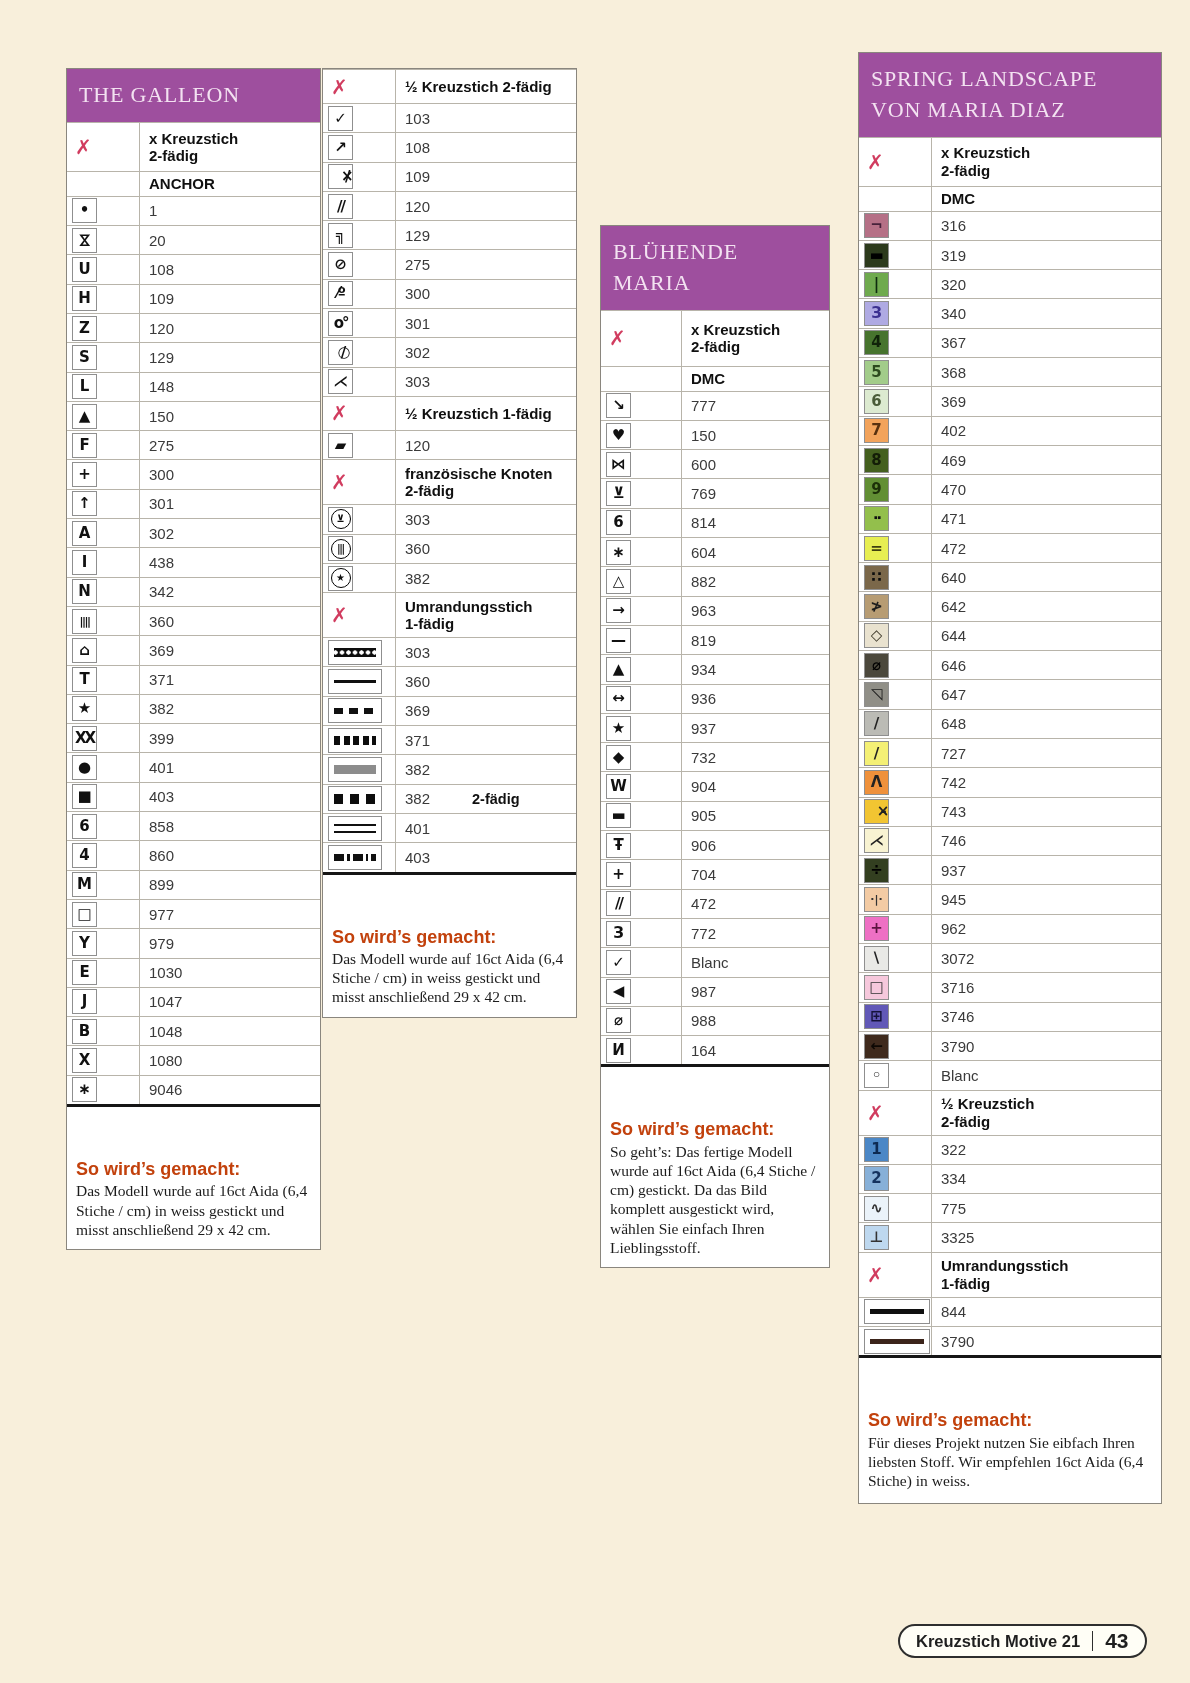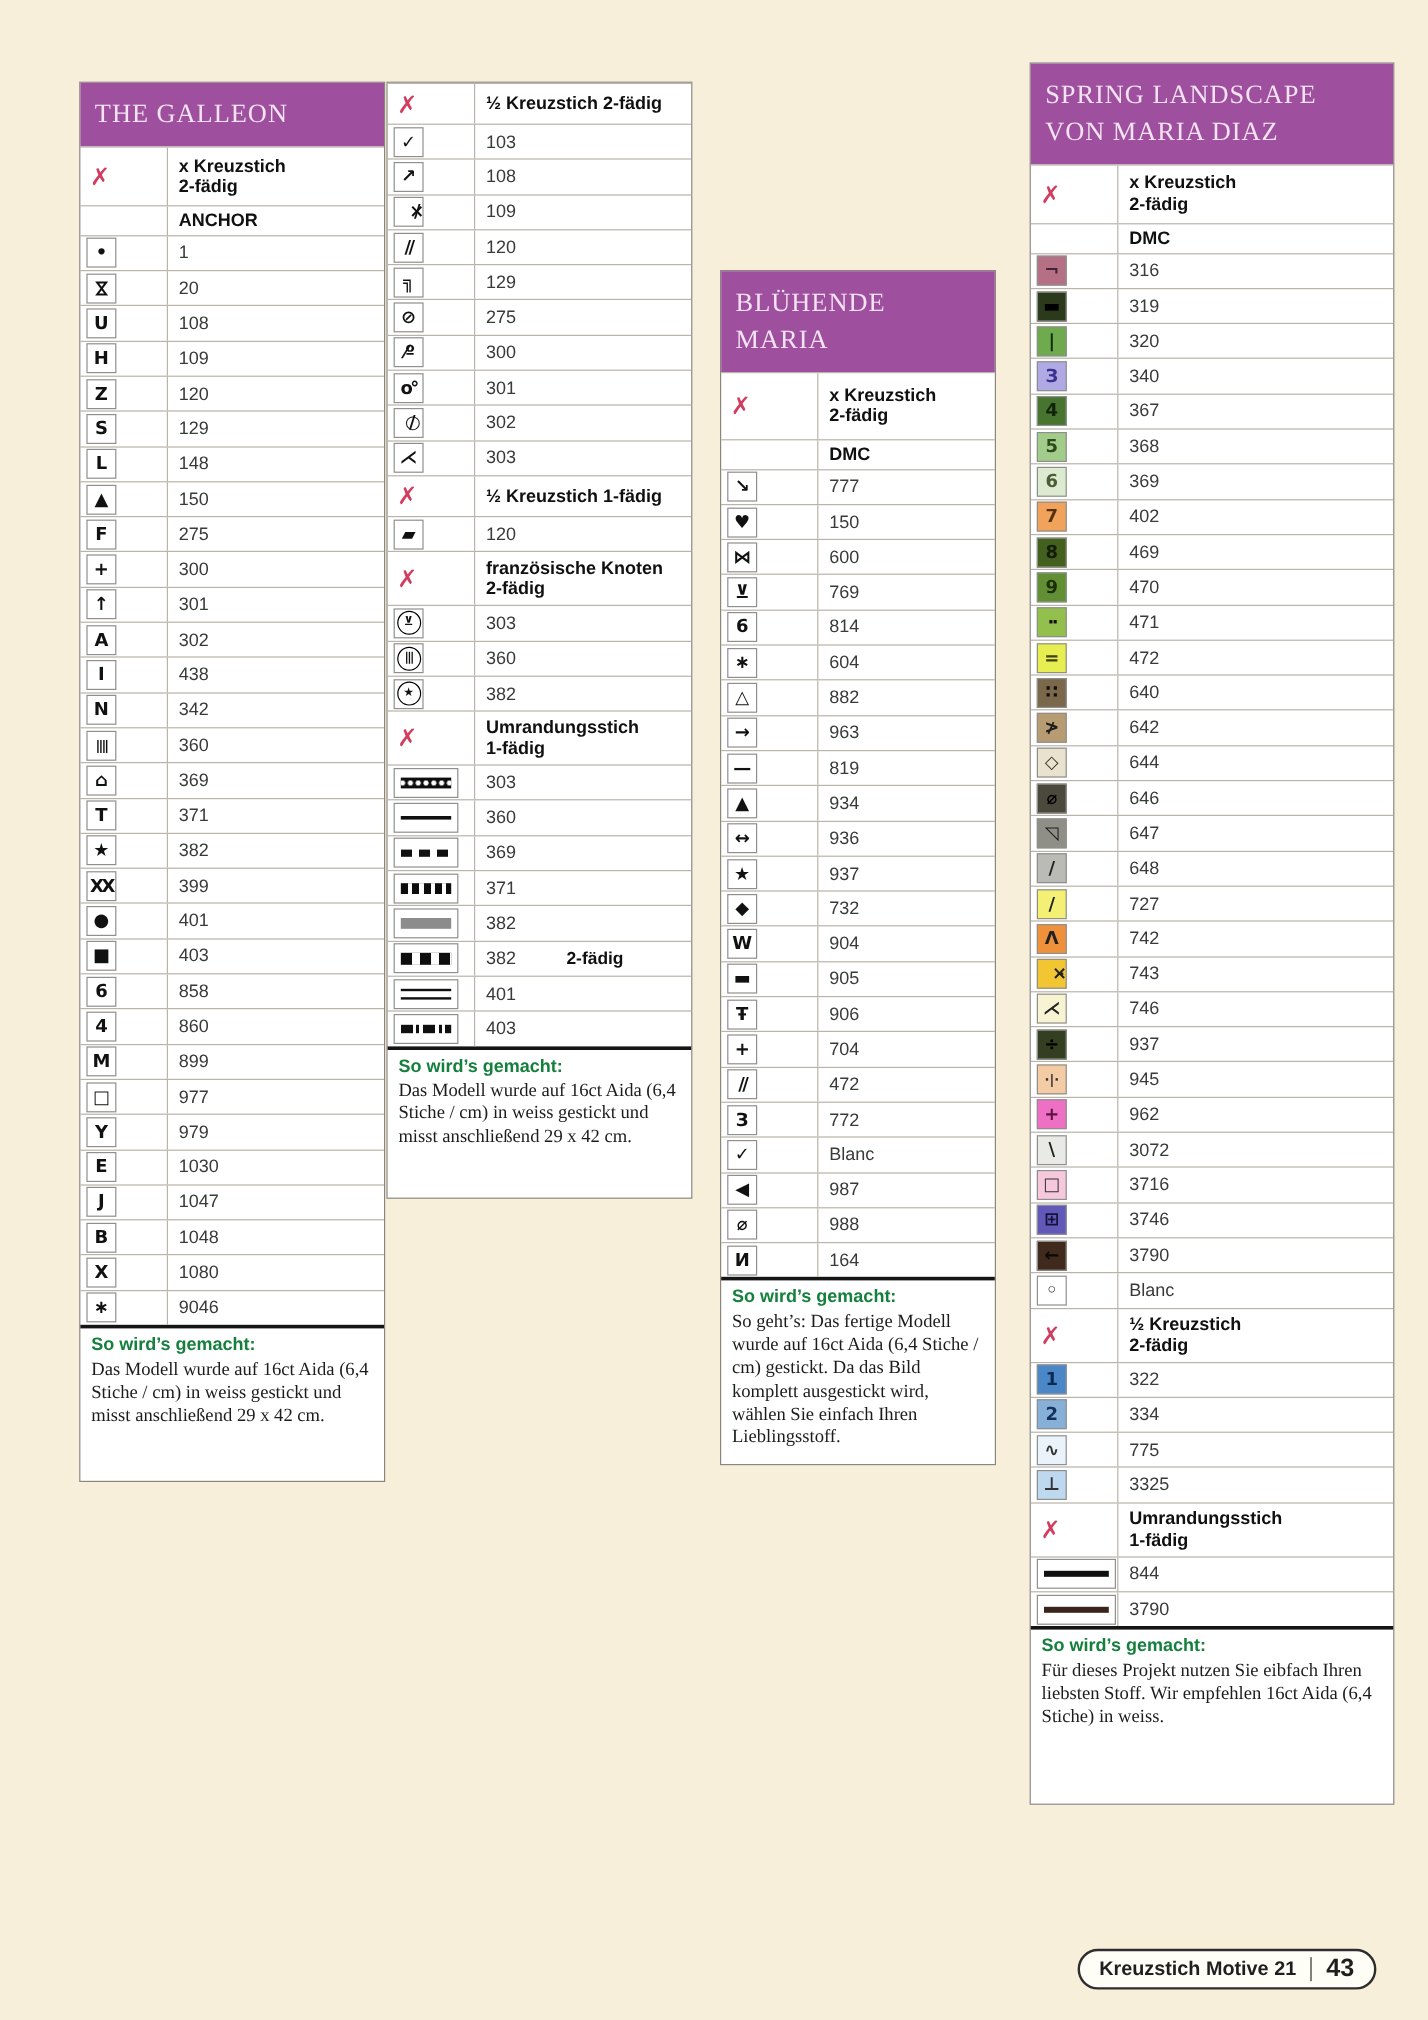--- a/index.html
+++ b/index.html
@@ -43,21 +43,21 @@
   .ln-squares{height:9px;background-color:#0d0d0d;background-image:repeating-linear-gradient(90deg,transparent 0 6px,#fff 6px 9.5px);}
   .ln-gray{height:9px;background:#8c8c8c;}
   .ln-rects{height:10px;background-color:#0d0d0d;background-image:repeating-linear-gradient(90deg,transparent 0 9px,#fff 9px 16px);}
   .ln-double{height:9px;border-top:2.5px solid #101010;border-bottom:2.5px solid #101010;box-sizing:border-box;background:#fff;}
   .ln-dashdot{height:7.5px;background:repeating-linear-gradient(90deg,#101010 0 10px,transparent 10px 13px,#101010 13px 15.5px,transparent 15.5px 18.5px);}
   .ln-thickblack{height:5px;background:#101010;}
   .ln-thickbrown{height:5px;background:#3b241a;}
   .xmark{color:#d13c5f;font-size:20px;font-style:italic;margin-left:8px;font-family:"DejaVu Sans",sans-serif;}
   .note{border-top:3px solid #151515;padding:5px 9px 10px;font-family:"Liberation Serif",serif;
        font-size:15.5px;line-height:1.24;color:#1c1c1c;}
-  .note b{display:block;font-family:"Liberation Sans",sans-serif;font-size:15px;color:#15803d;margin-bottom:1px;}
+  .note b{display:block;font-family:"Liberation Sans",sans-serif;font-size:18px;color:#c2410c;margin-bottom:1px;margin-top:46px;}
   .footer-pill{position:absolute;left:898px;top:1624px;height:34px;padding:0 16px;
        display:inline-flex;align-items:center;gap:12px;border:2px solid #2e2e2e;border-radius:17px;
        background:#fffef6;font-size:16.5px;font-weight:600;color:#1f1f1f;box-sizing:border-box;}
   .fdiv{width:0;height:20px;border-left:1.5px solid #2e2e2e;}
   .fpage{font-size:21px;}
 </style>
 </head>
 <body>
 
 <div class="page">

